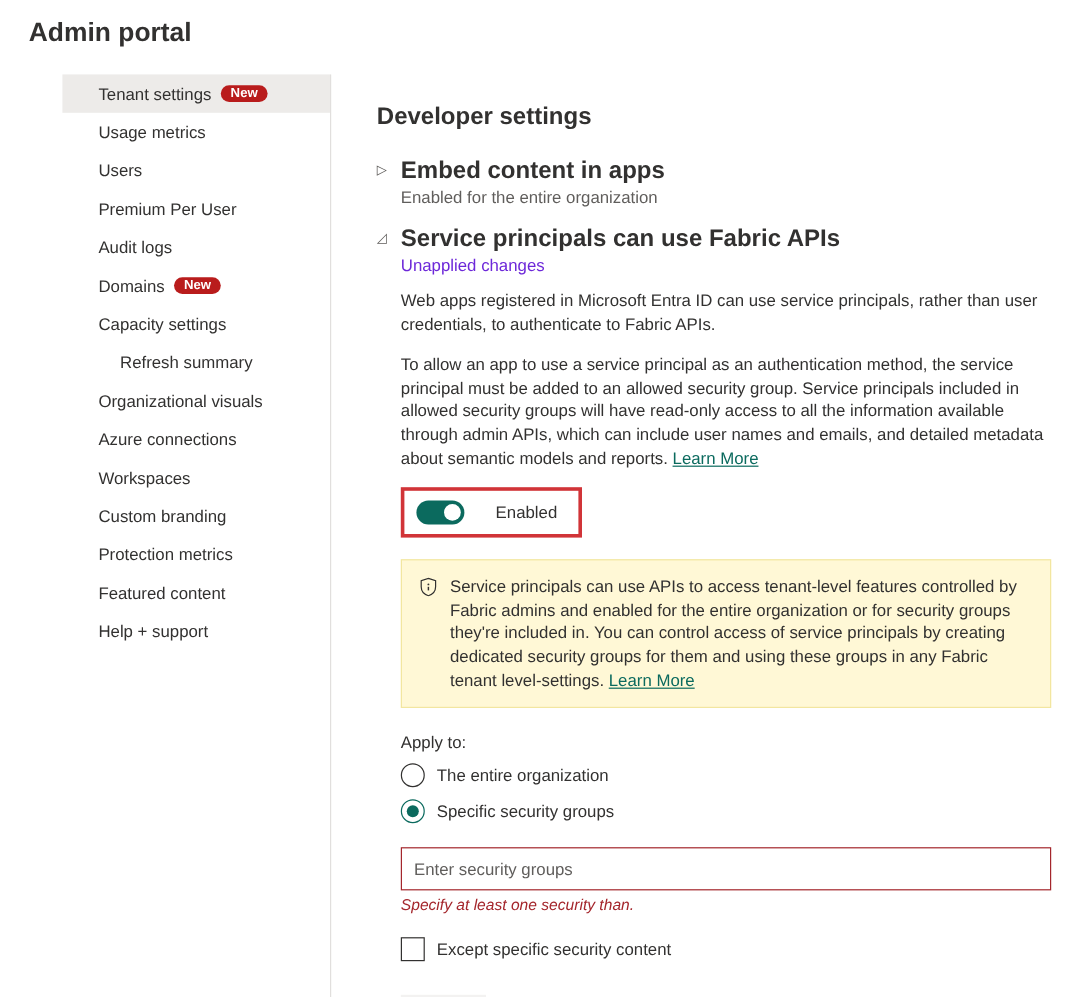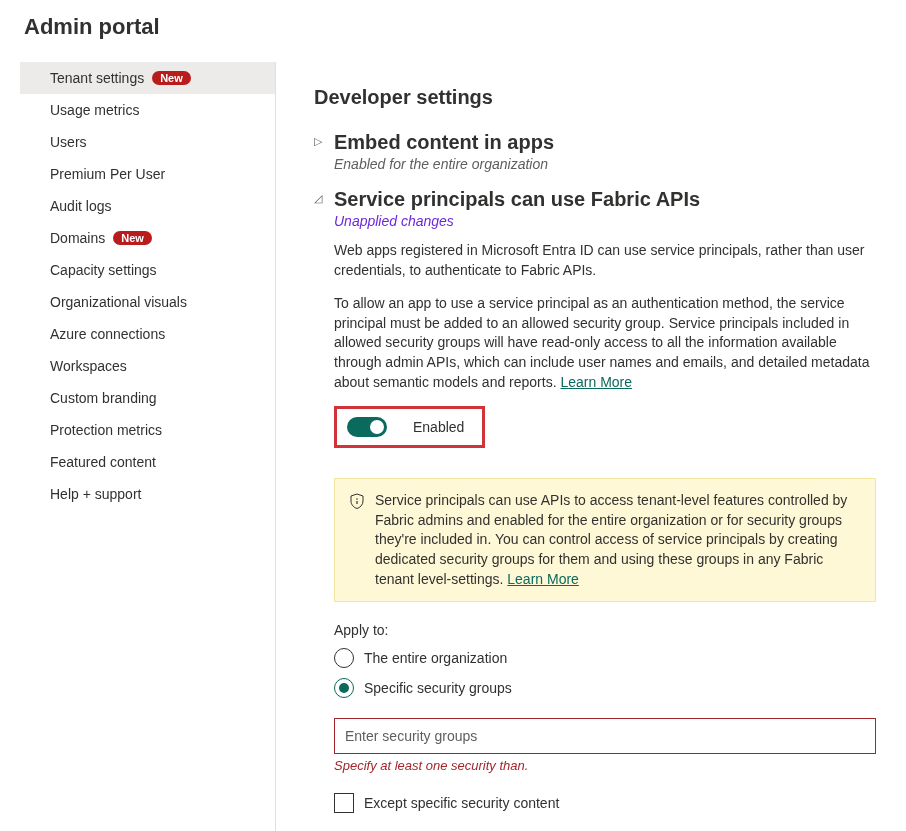--- a/index.html
+++ b/index.html
@@ -1,40 +1,40 @@
 <!DOCTYPE html>
 <html><head>
   <meta charset="utf-8">
   <style>
     * { box-sizing: border-box; margin: 0; padding: 0; }
     body { font-family: "Segoe UI", Arial, sans-serif; color: #323130; background: #fff; width: 906px; }
     .page { padding: 14px 20px 40px 20px; }
     .page-title { font-size: 22px; font-weight: 600; margin-bottom: 22px; padding-left: 4px; }
     .layout { display: flex; }
     .sidebar { width: 256px; flex-shrink: 0; border-right: 1px solid #e1dfdd; padding-right: 0; }
-    .nav-item { padding: 8px 12px 8px 30px; font-size: 14px; cursor: pointer; display: flex; align-items: center; gap: 8px; }
+    .nav-item { padding: 8px 12px 8px 30px; font-size: 14px; cursor: pointer; display: flex; align-items: center; gap: 8px; margin-left: 32px; }
     .nav-item.selected { background: #edebe9; font-weight: 400; }
     .nav-item.sub { padding-left: 48px; }
     .new-badge { background: #b91c1c; color: #fff; font-size: 11px; padding: 1px 8px; border-radius: 10px; font-weight: 600; }
     .main { flex: 1; padding: 24px 10px 0 38px; }
     .section-title { font-size: 20px; font-weight: 600; margin-bottom: 22px; }
     .setting { margin-bottom: 16px; }
     .setting-header { display: flex; align-items: flex-start; gap: 10px; }
     .caret { width: 10px; font-size: 11px; color: #605e5c; margin-top: 4px; flex-shrink: 0; }
     .setting-title { font-size: 20px; font-weight: 600; }
-    .setting-sub { font-size: 14px; font-style: italic; color: #605e5c; margin-top: 2px; }
+    .setting-sub { font-size: 14px; color: #605e5c; margin-top: 2px; }
     .setting-sub.warn { color: #6d28d9; }
     .detail-body { margin-left: 20px; margin-top: 12px; }
     .detail-body p { font-size: 14px; color: #323130; line-height: 1.4; margin-bottom: 14px; }
     .link { color: #0b6a5e; text-decoration: underline; cursor: pointer; }
     .toggle-box { border: 3px solid #d13438; padding: 8px 18px 8px 10px; display: inline-flex; align-items: center; gap: 26px; }
     .toggle { width: 40px; height: 20px; border-radius: 10px; background: #0b6a5e; position: relative; }
     .toggle-knob { width: 14px; height: 14px; border-radius: 50%; background: #fff; position: absolute; top: 3px; right: 3px; }
     .toggle-label { font-size: 14px; }
-    .info-banner { background: #fff8d6; border: 1px solid #f2e6a0; padding: 12px 14px; margin-top: 30px; display: flex; gap: 10px; font-size: 14px; line-height: 1.4; }
+    .info-banner { background: #fff8d6; border: 1px solid #f2e6a0; padding: 12px 14px; margin-top: 18px; display: flex; gap: 10px; font-size: 14px; line-height: 1.4; }
     .info-icon { flex-shrink: 0; margin-top: 2px; }
     .apply-to { margin-top: 20px; font-size: 14px; }
     .apply-to-label { margin-bottom: 10px; }
     .radio-row { display: flex; align-items: center; gap: 10px; margin-bottom: 10px; cursor: pointer; }
     .radio { width: 20px; height: 20px; border: 1px solid #323130; border-radius: 50%; display: flex; align-items: center; justify-content: center; flex-shrink: 0; }
     .radio.selected { border-color: #0b6a5e; }
     .radio-dot { width: 10px; height: 10px; border-radius: 50%; background: #0b6a5e; }
     .sec-input { width: 100%; border: 1px solid #a4262c; padding: 9px 10px; font-size: 14px; margin-top: 10px; outline: none; }
     .sec-input::placeholder { color: #605e5c; }
     .input-err { color: #a4262c; font-size: 13px; font-style: italic; margin-top: 4px; }
@@ -67,20 +67,23 @@
         </div>
         <div class="nav-item">
           <span>Audit logs</span>
         </div>
         <div class="nav-item">
           <span>Domains</span>
           <span class="new-badge">New</span>
         </div>
         <div class="nav-item">
           <span>Capacity settings</span>
+        </div>
+        <div class="nav-item sub">
+          <span>Refresh summary</span>
         </div>
         <div class="nav-item">
           <span>Organizational visuals</span>
         </div>
         <div class="nav-item">
           <span>Azure connections</span>
         </div>
         <div class="nav-item">
           <span>Workspaces</span>
         </div>

